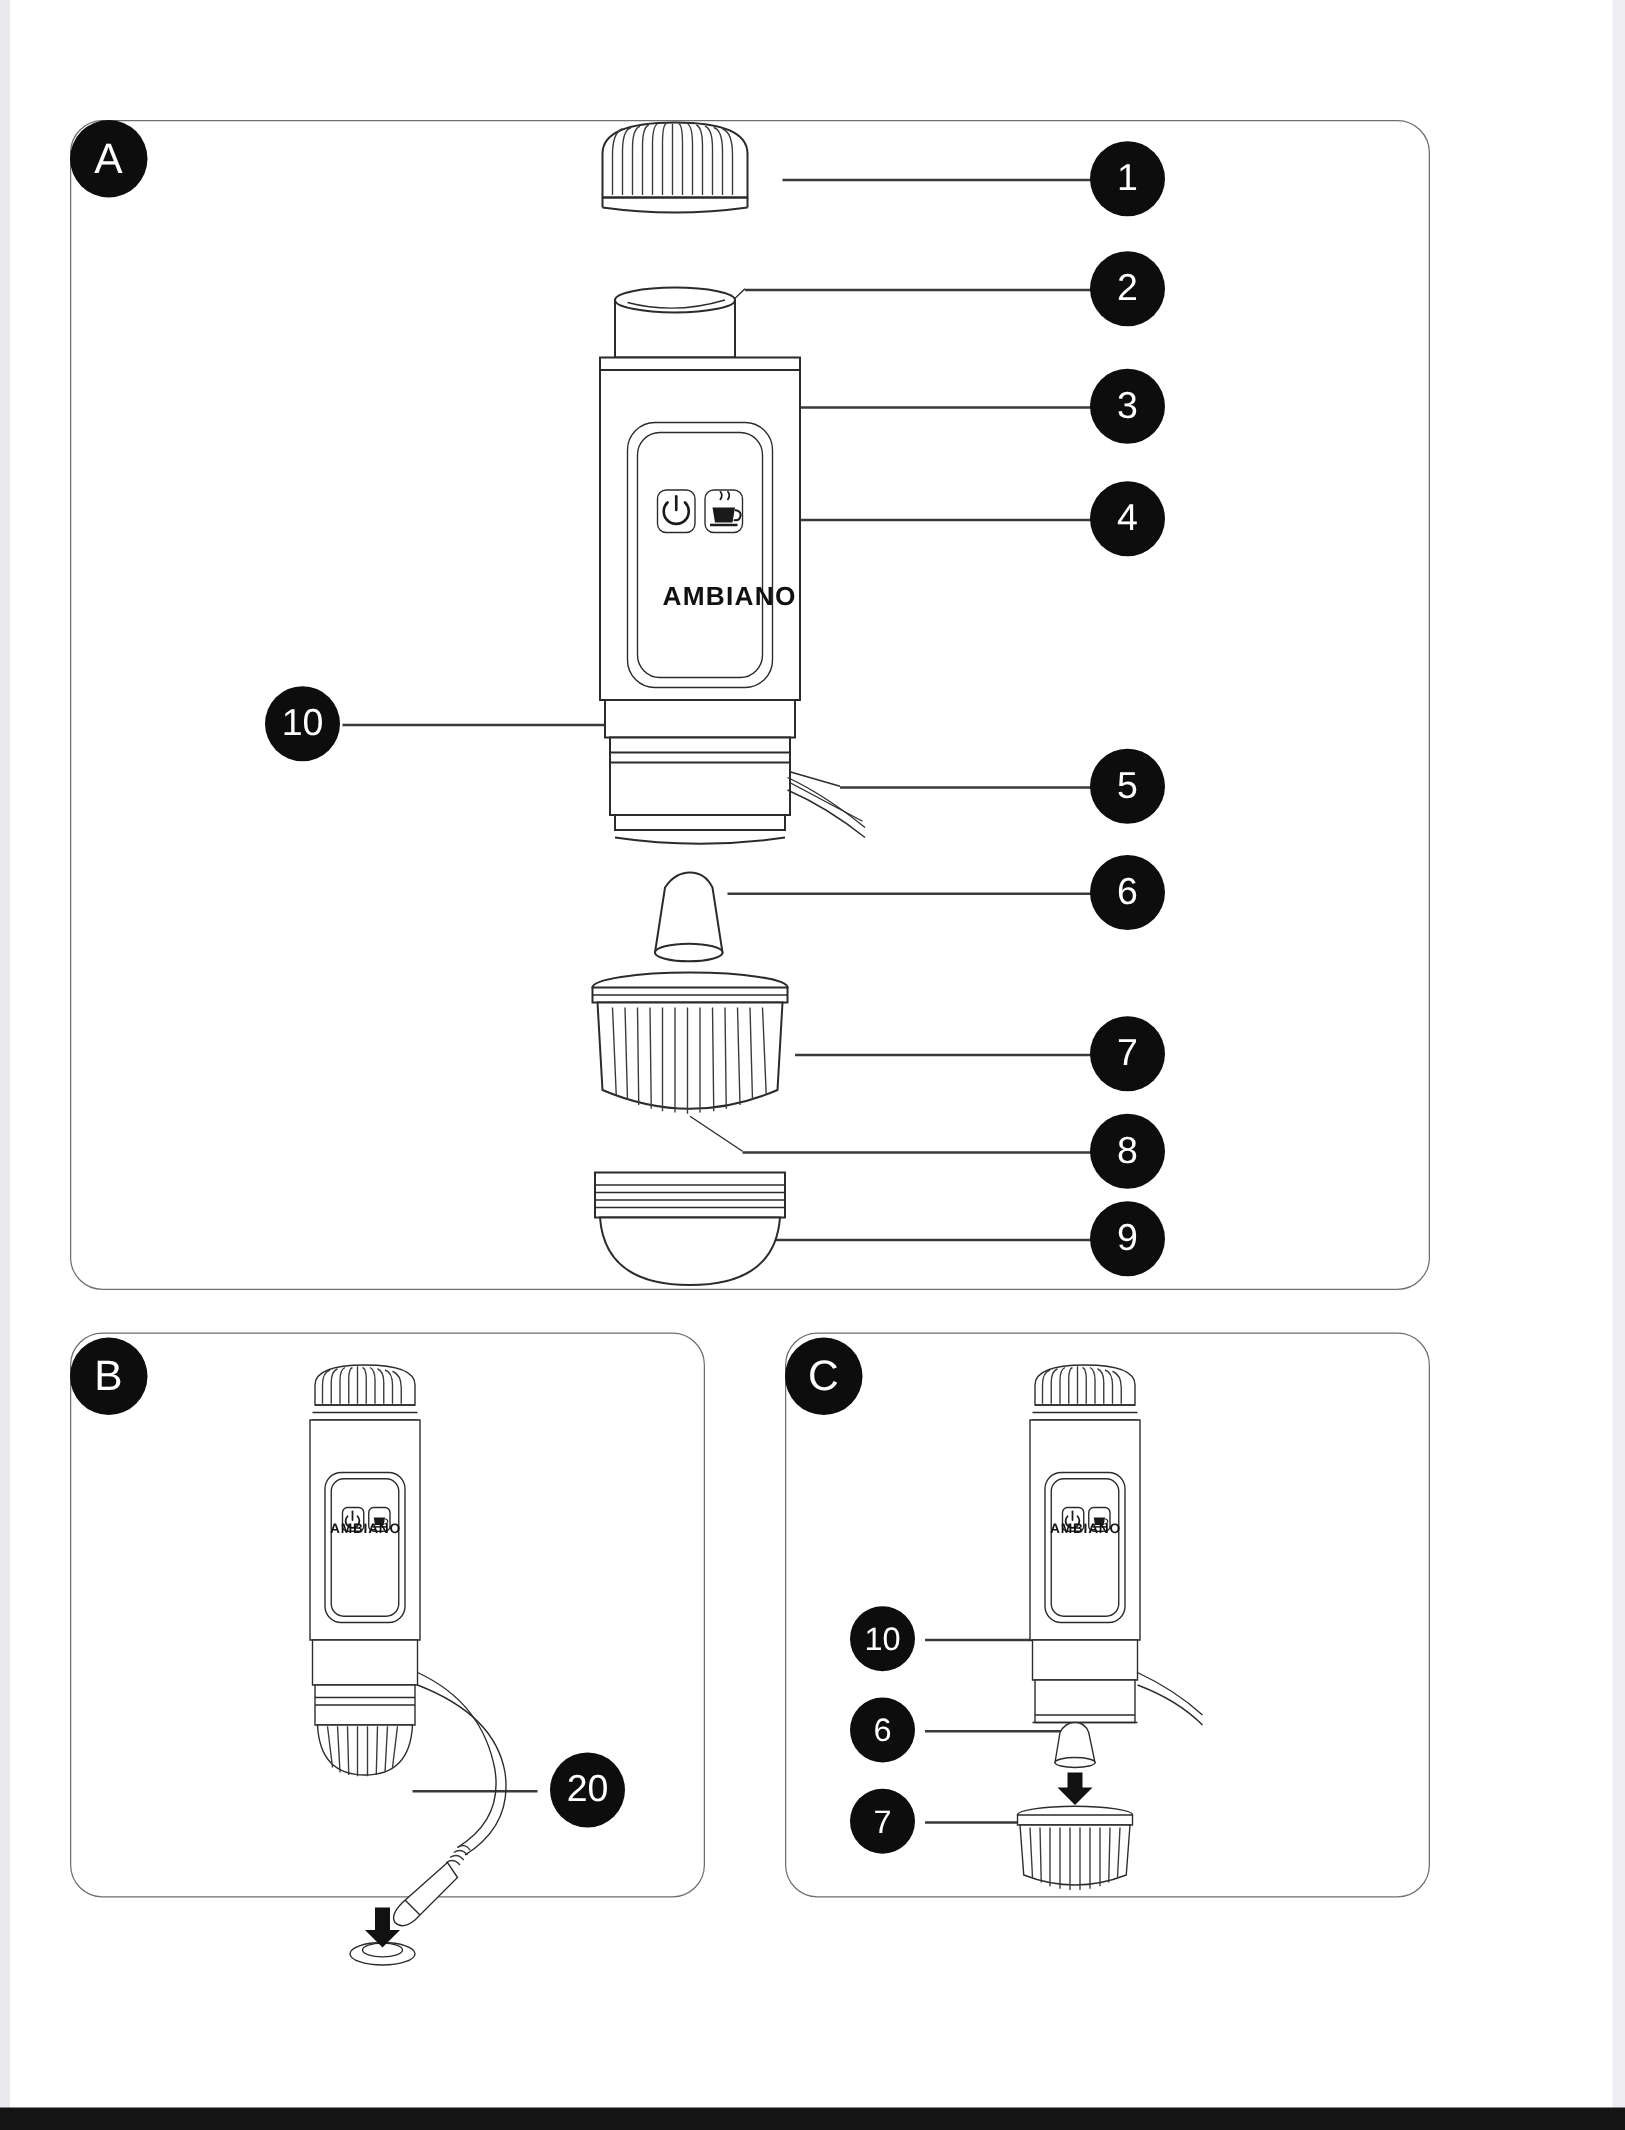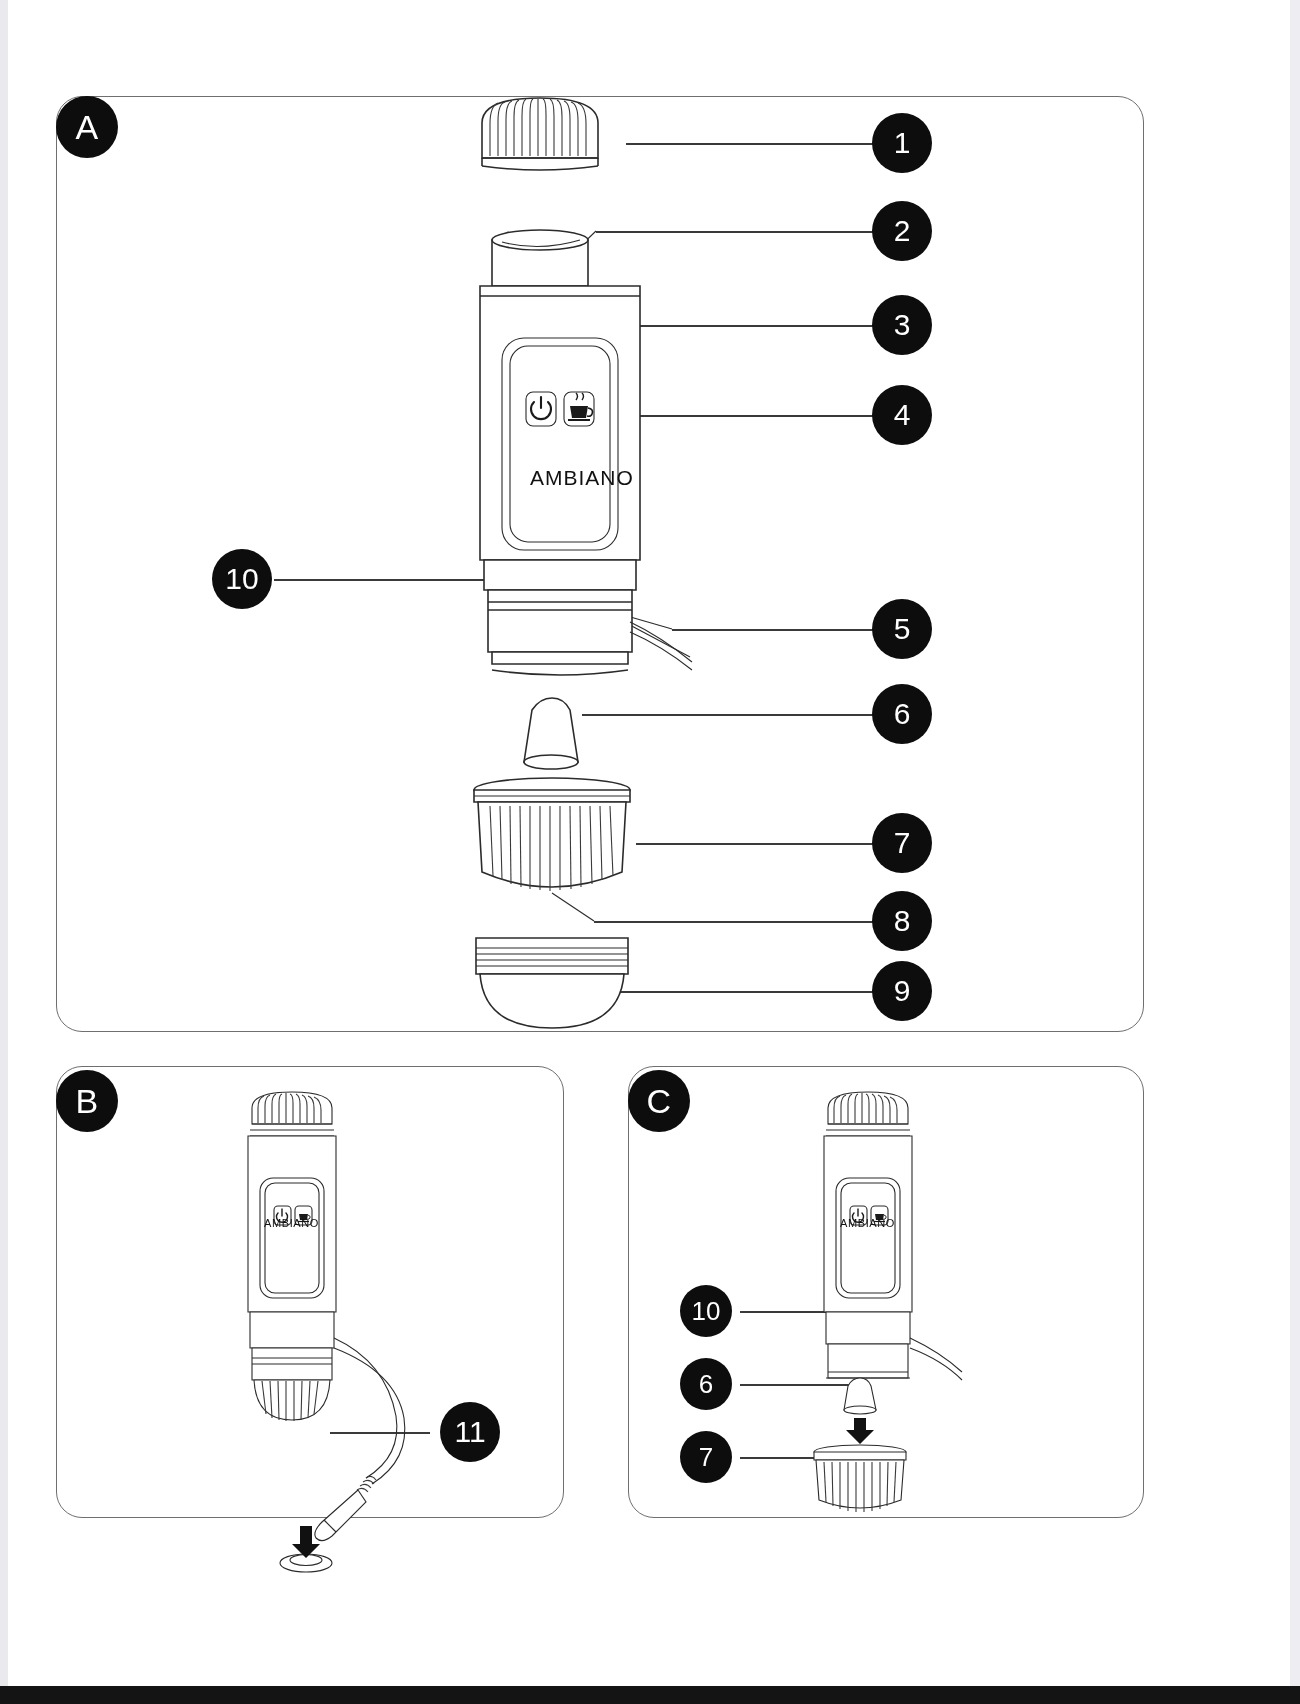--- a/index.html
+++ b/index.html
@@ -67,21 +67,21 @@
   svg .ln{fill:none;stroke:#2b2b2b;stroke-width:1.6;}
   svg .ln-th{fill:none;stroke:#2b2b2b;stroke-width:1.1;}
   svg .rib-fine{fill:none;stroke:#3a3a3a;stroke-width:1.1;}
   svg .wht{fill:#ffffff;stroke:#2b2b2b;stroke-width:1.6;}
   svg .wht-th{fill:#ffffff;stroke:#2b2b2b;stroke-width:1.1;}
   svg .blk{fill:#111;}
 
   .logo-text{
     position:absolute;
     font-family:"Liberation Sans", sans-serif;
-    font-weight:400;
+    font-weight:700;
     color:#111;
     letter-spacing:1px;
     z-index:14;
     white-space:nowrap;
   }
 </style>
 </head>
 <body>
 
 <div class="page">
@@ -252,21 +252,21 @@
   <div class="logo-text" style="left:530px;top:466px;font-size:21px;">AMBIANO</div>
 
   <div class="panel" id="panel-b"></div>
   <div class="letter-badge" id="badge-b">
     <span>B</span>
   </div>
 
   <div class="lead" style="left:330px;top:1432px;width:100px;"></div>
 
   <div class="num-badge" style="left:440px;top:1402px;">
-    <span>11</span>
+    <span>20</span>
     </div>
 
   <svg class="art" style="left:216px;top:1086px;width:320px;height:420px;" viewBox="0 0 320 420">
 
     <g>
       <path class="wht-th" d="M36 38 L36 22 Q36 6 76 6 Q116 6 116 22 L116 38 Z"></path>
       <g class="rib-fine">
         <path d="M42 37 L42 22 Q42 12 48 10"></path>
           <path d="M49 37 L49 20 Q49 11 54 9"></path>
         <path d="M56 37 L56 18 Q56 10 60 8"></path>

